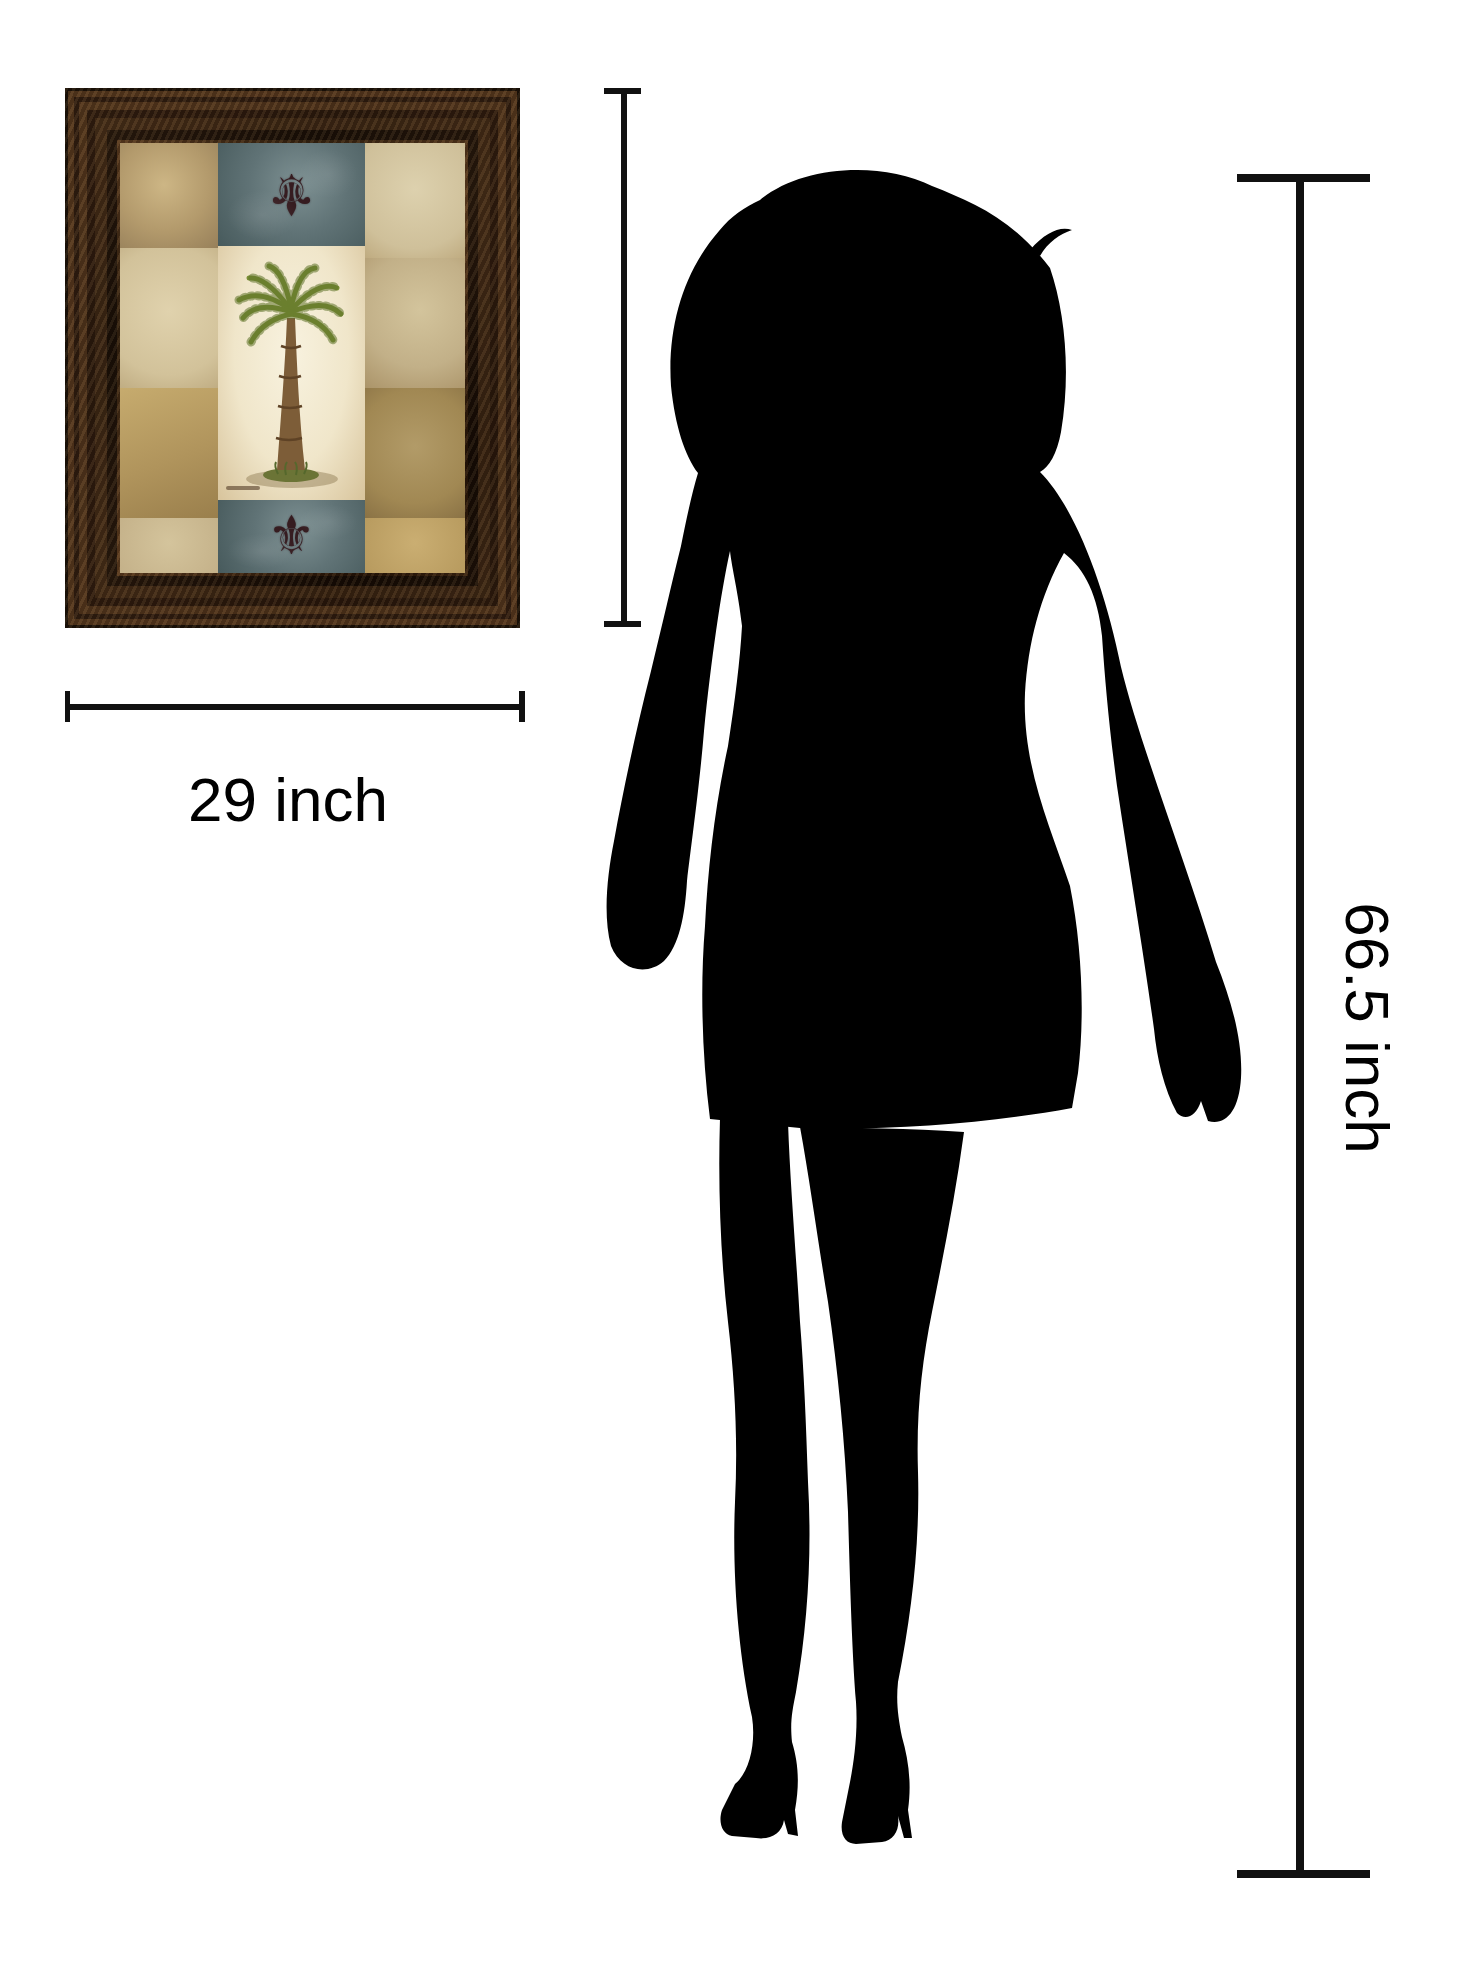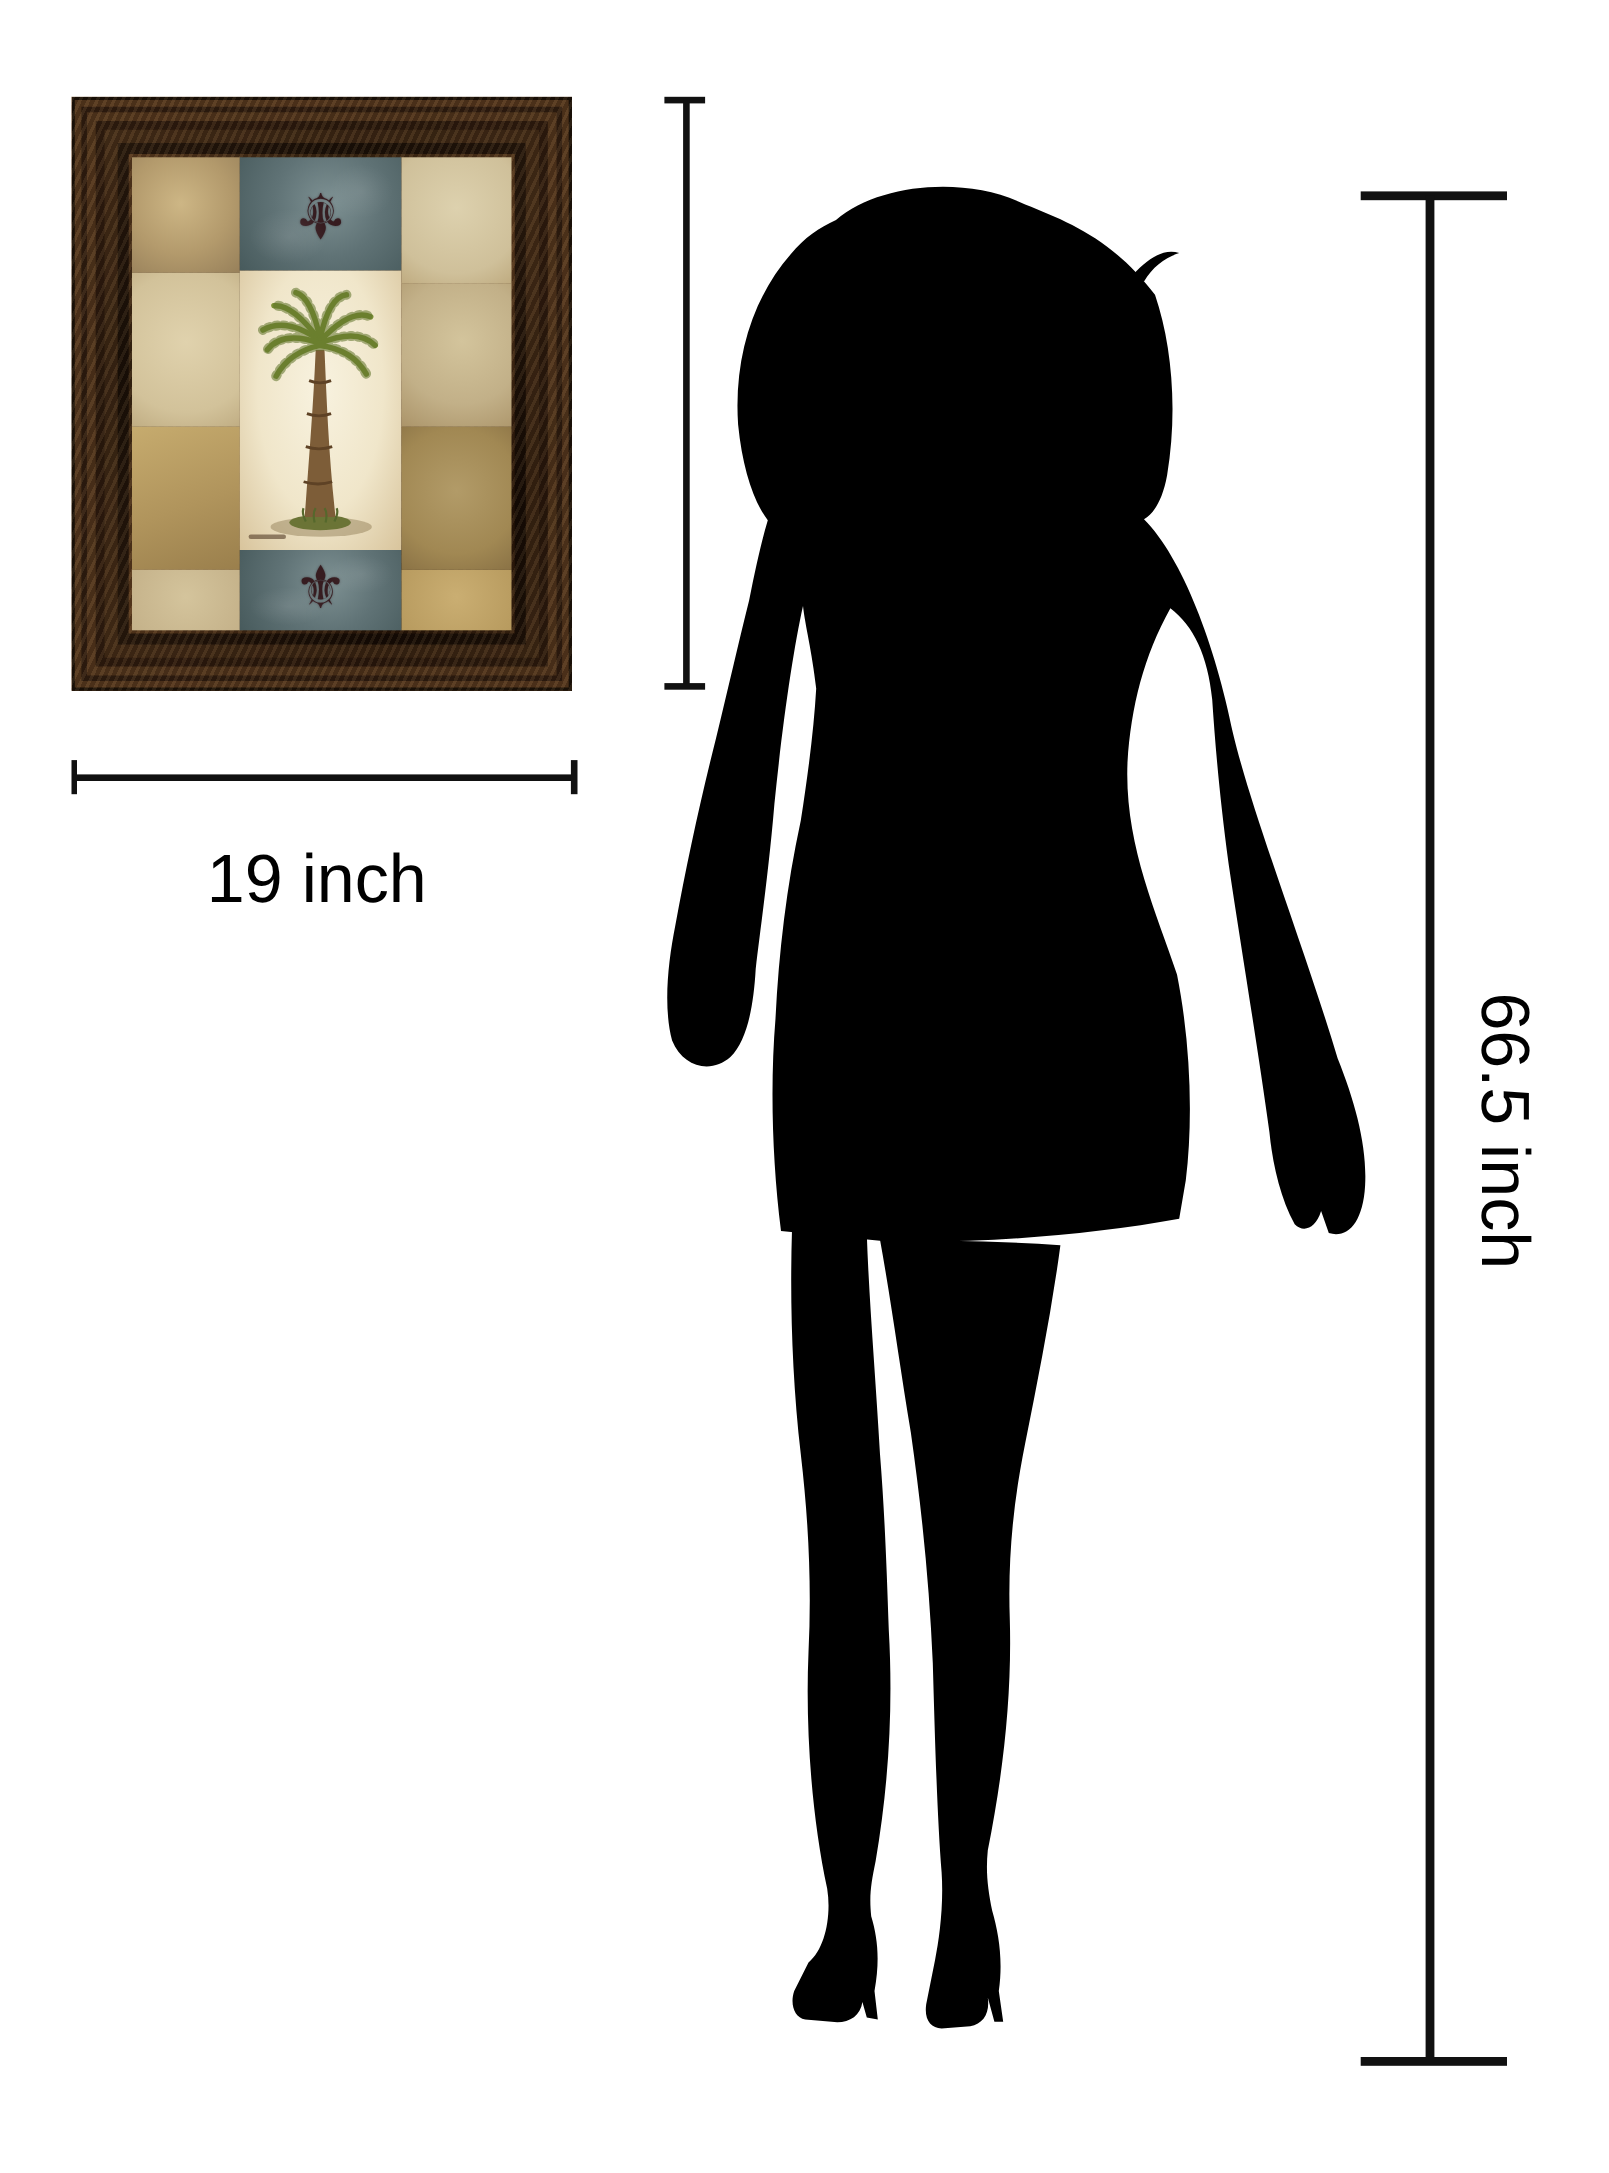--- a/index.html
+++ b/index.html
@@ -128,21 +128,21 @@
   </div>
 
   <div class="line" style="left:604px;top:88px;width:37px;height:6px"></div>
   <div class="line" style="left:621px;top:90px;width:6px;height:533px"></div>
   <div class="line" style="left:604px;top:621px;width:37px;height:6px"></div>
   <div class="dim-label" style="left:562px;top:327px;width:300px;height:70px;line-height:70px;transform:rotate(-90deg)">26 inch</div>
 
   <div class="line" style="left:65px;top:691px;width:5px;height:31px"></div>
   <div class="line" style="left:67px;top:704px;width:455px;height:6px"></div>
   <div class="line" style="left:519px;top:691px;width:6px;height:31px"></div>
-  <div class="dim-label" style="left:138px;top:765px;width:300px;height:70px;line-height:70px">19 inch</div>
+  <div class="dim-label" style="left:138px;top:765px;width:300px;height:70px;line-height:70px">29 inch</div>
 
   <svg class="woman-svg" width="710" height="1750" viewBox="0 0 710 1750">
     <g fill="#000000">
 
       <path d="M200,80
         C240,46 320,40 372,66
         C412,82 452,98 490,148
         C505,192 511,252 501,312
         C497,334 489,347 480,352
         C515,387 545,467 561,547

